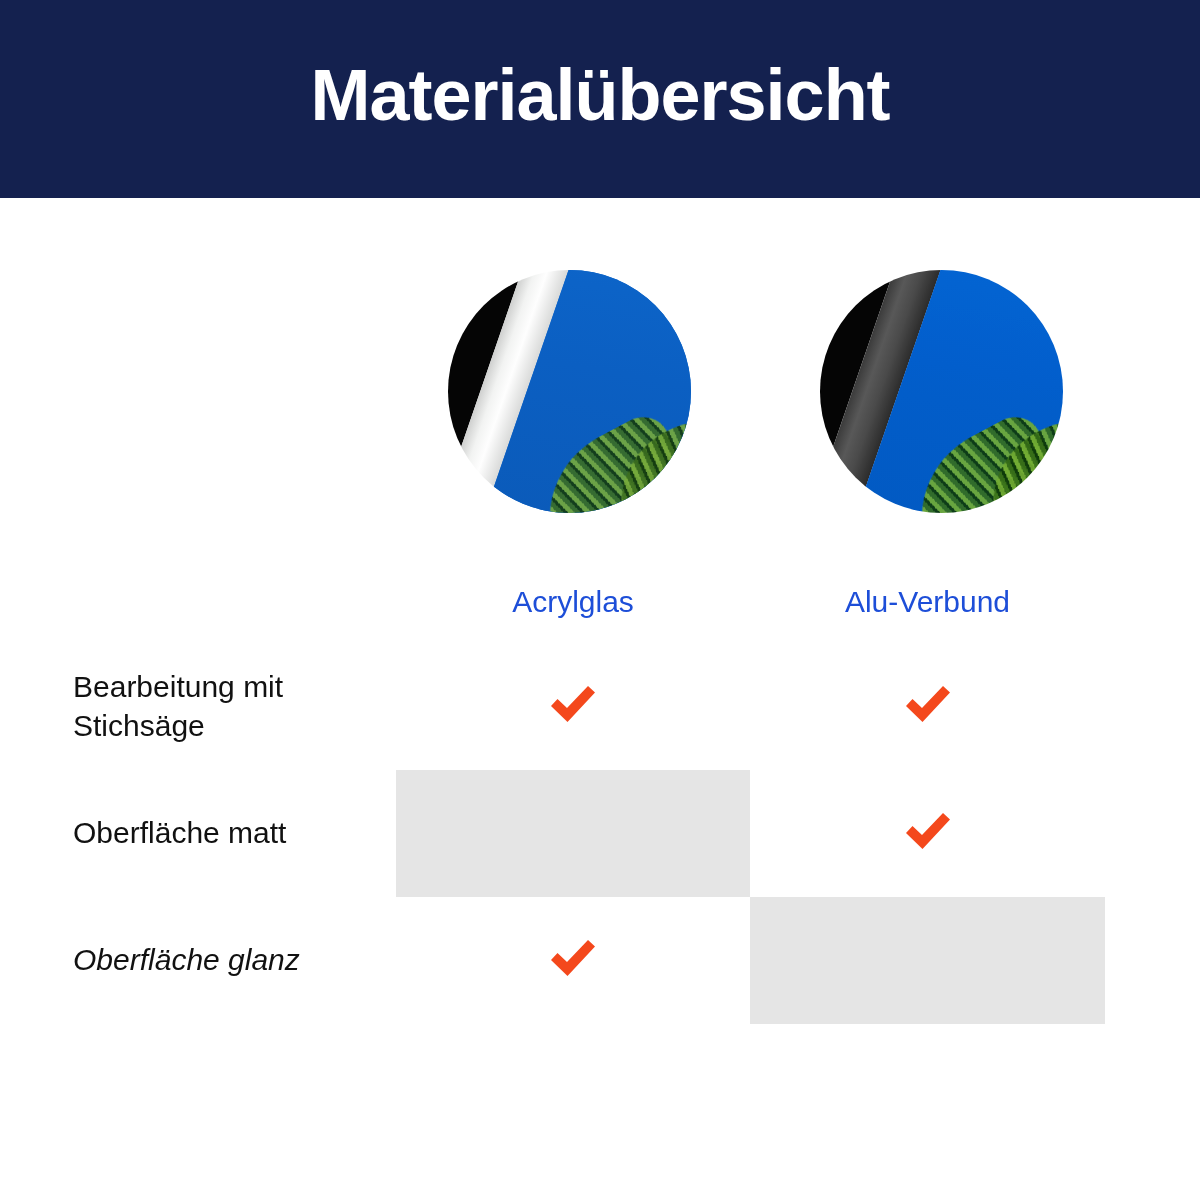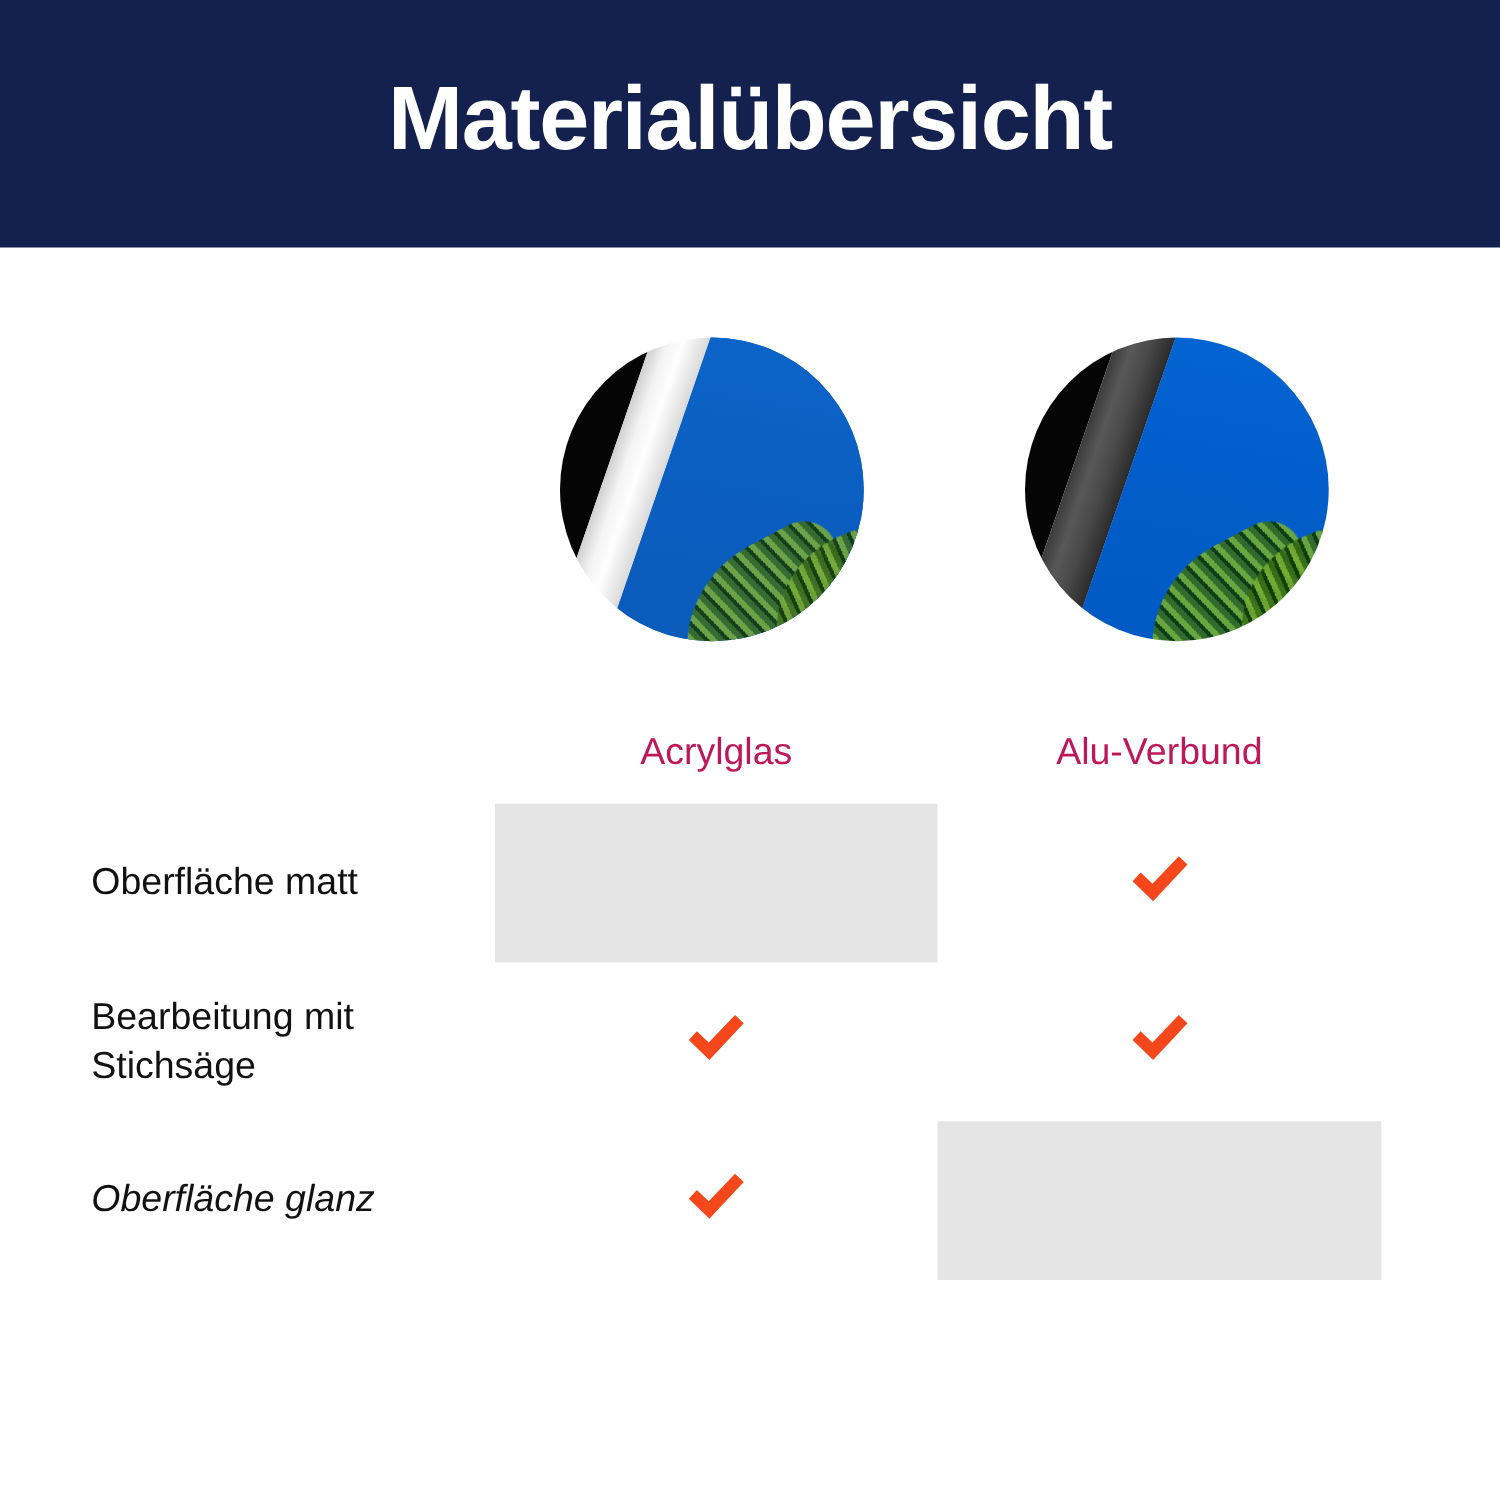--- a/index.html
+++ b/index.html
@@ -158,21 +158,21 @@
     border: 0;
     font-weight: normal;
   }
 
   
   .hdr-label { height: 83px; }
   .hdr-col {
     height: 83px;
     text-align: center;
     font-size: 30px;
-    color: #be185d;
+    color: #1d4ed8;
     border-left: 4px solid #000000;
   }
 
   
   .row-label {
     height: 127px;
     font-size: 30px;
     color: #111111;
     text-align: left;
     padding-left: 20px;
@@ -267,65 +267,65 @@
       <thead>
         <tr>
           <th class="hdr-label"></th>
           <th class="hdr-col">Acrylglas</th>
           <th class="hdr-col">Alu-Verbund</th>
         </tr>
       </thead>
       <tbody>
 
         <tr>
+          <td class="row-label tall">
+            <span>Bearbeitung mit</span><br>
+            <span>Stichsäge</span>
+          </td>
+          <td class="cell">
+            <span class="check">
+              <svg viewBox="0 0 52 52" xmlns="http://www.w3.org/2000/svg" aria-hidden="true">
+                <path d="M4 27 L10.5 20 L20 29 L41 7 L48 13.5 L20.5 43 Z" fill="#F4481C"></path>
+              </svg>
+            </span>
+          </td>
+          <td class="cell">
+            <span class="check">
+              <svg viewBox="0 0 52 52" xmlns="http://www.w3.org/2000/svg" aria-hidden="true">
+                <path d="M4 27 L10.5 20 L20 29 L41 7 L48 13.5 L20.5 43 Z" fill="#F4481C"></path>
+              </svg>
+            </span>
+          </td>
+        </tr>
+
+        <tr>
           <td class="row-label">
             <span>Oberfläche matt</span>
           </td>
           <td class="cell shaded"></td>
           <td class="cell">
             <span class="check">
               <svg viewBox="0 0 52 52" xmlns="http://www.w3.org/2000/svg" aria-hidden="true">
                 <path d="M4 27 L10.5 20 L20 29 L41 7 L48 13.5 L20.5 43 Z" fill="#F4481C"></path>
               </svg>
             </span>
           </td>
         </tr>
 
-        <tr>
-          <td class="row-label tall">
-            <span>Bearbeitung mit</span><br>
-            <span>Stichsäge</span>
+        <tr class="last">
+          <td class="row-label">
+            <span>Oberfläche glanz</span>
           </td>
           <td class="cell">
             <span class="check">
               <svg viewBox="0 0 52 52" xmlns="http://www.w3.org/2000/svg" aria-hidden="true">
                 <path d="M4 27 L10.5 20 L20 29 L41 7 L48 13.5 L20.5 43 Z" fill="#F4481C"></path>
               </svg>
             </span>
           </td>
-          <td class="cell">
-            <span class="check">
-              <svg viewBox="0 0 52 52" xmlns="http://www.w3.org/2000/svg" aria-hidden="true">
-                <path d="M4 27 L10.5 20 L20 29 L41 7 L48 13.5 L20.5 43 Z" fill="#F4481C"></path>
-              </svg>
-            </span>
-          </td>
-        </tr>
-
-        <tr class="last">
-          <td class="row-label">
-            <span>Oberfläche glanz</span>
-          </td>
-          <td class="cell">
-            <span class="check">
-              <svg viewBox="0 0 52 52" xmlns="http://www.w3.org/2000/svg" aria-hidden="true">
-                <path d="M4 27 L10.5 20 L20 29 L41 7 L48 13.5 L20.5 43 Z" fill="#F4481C"></path>
-              </svg>
-            </span>
-          </td>
           <td class="cell shaded"></td>
         </tr>
 
       </tbody>
     </table>
   </div>
 
 </div>
 
 </body></html>

